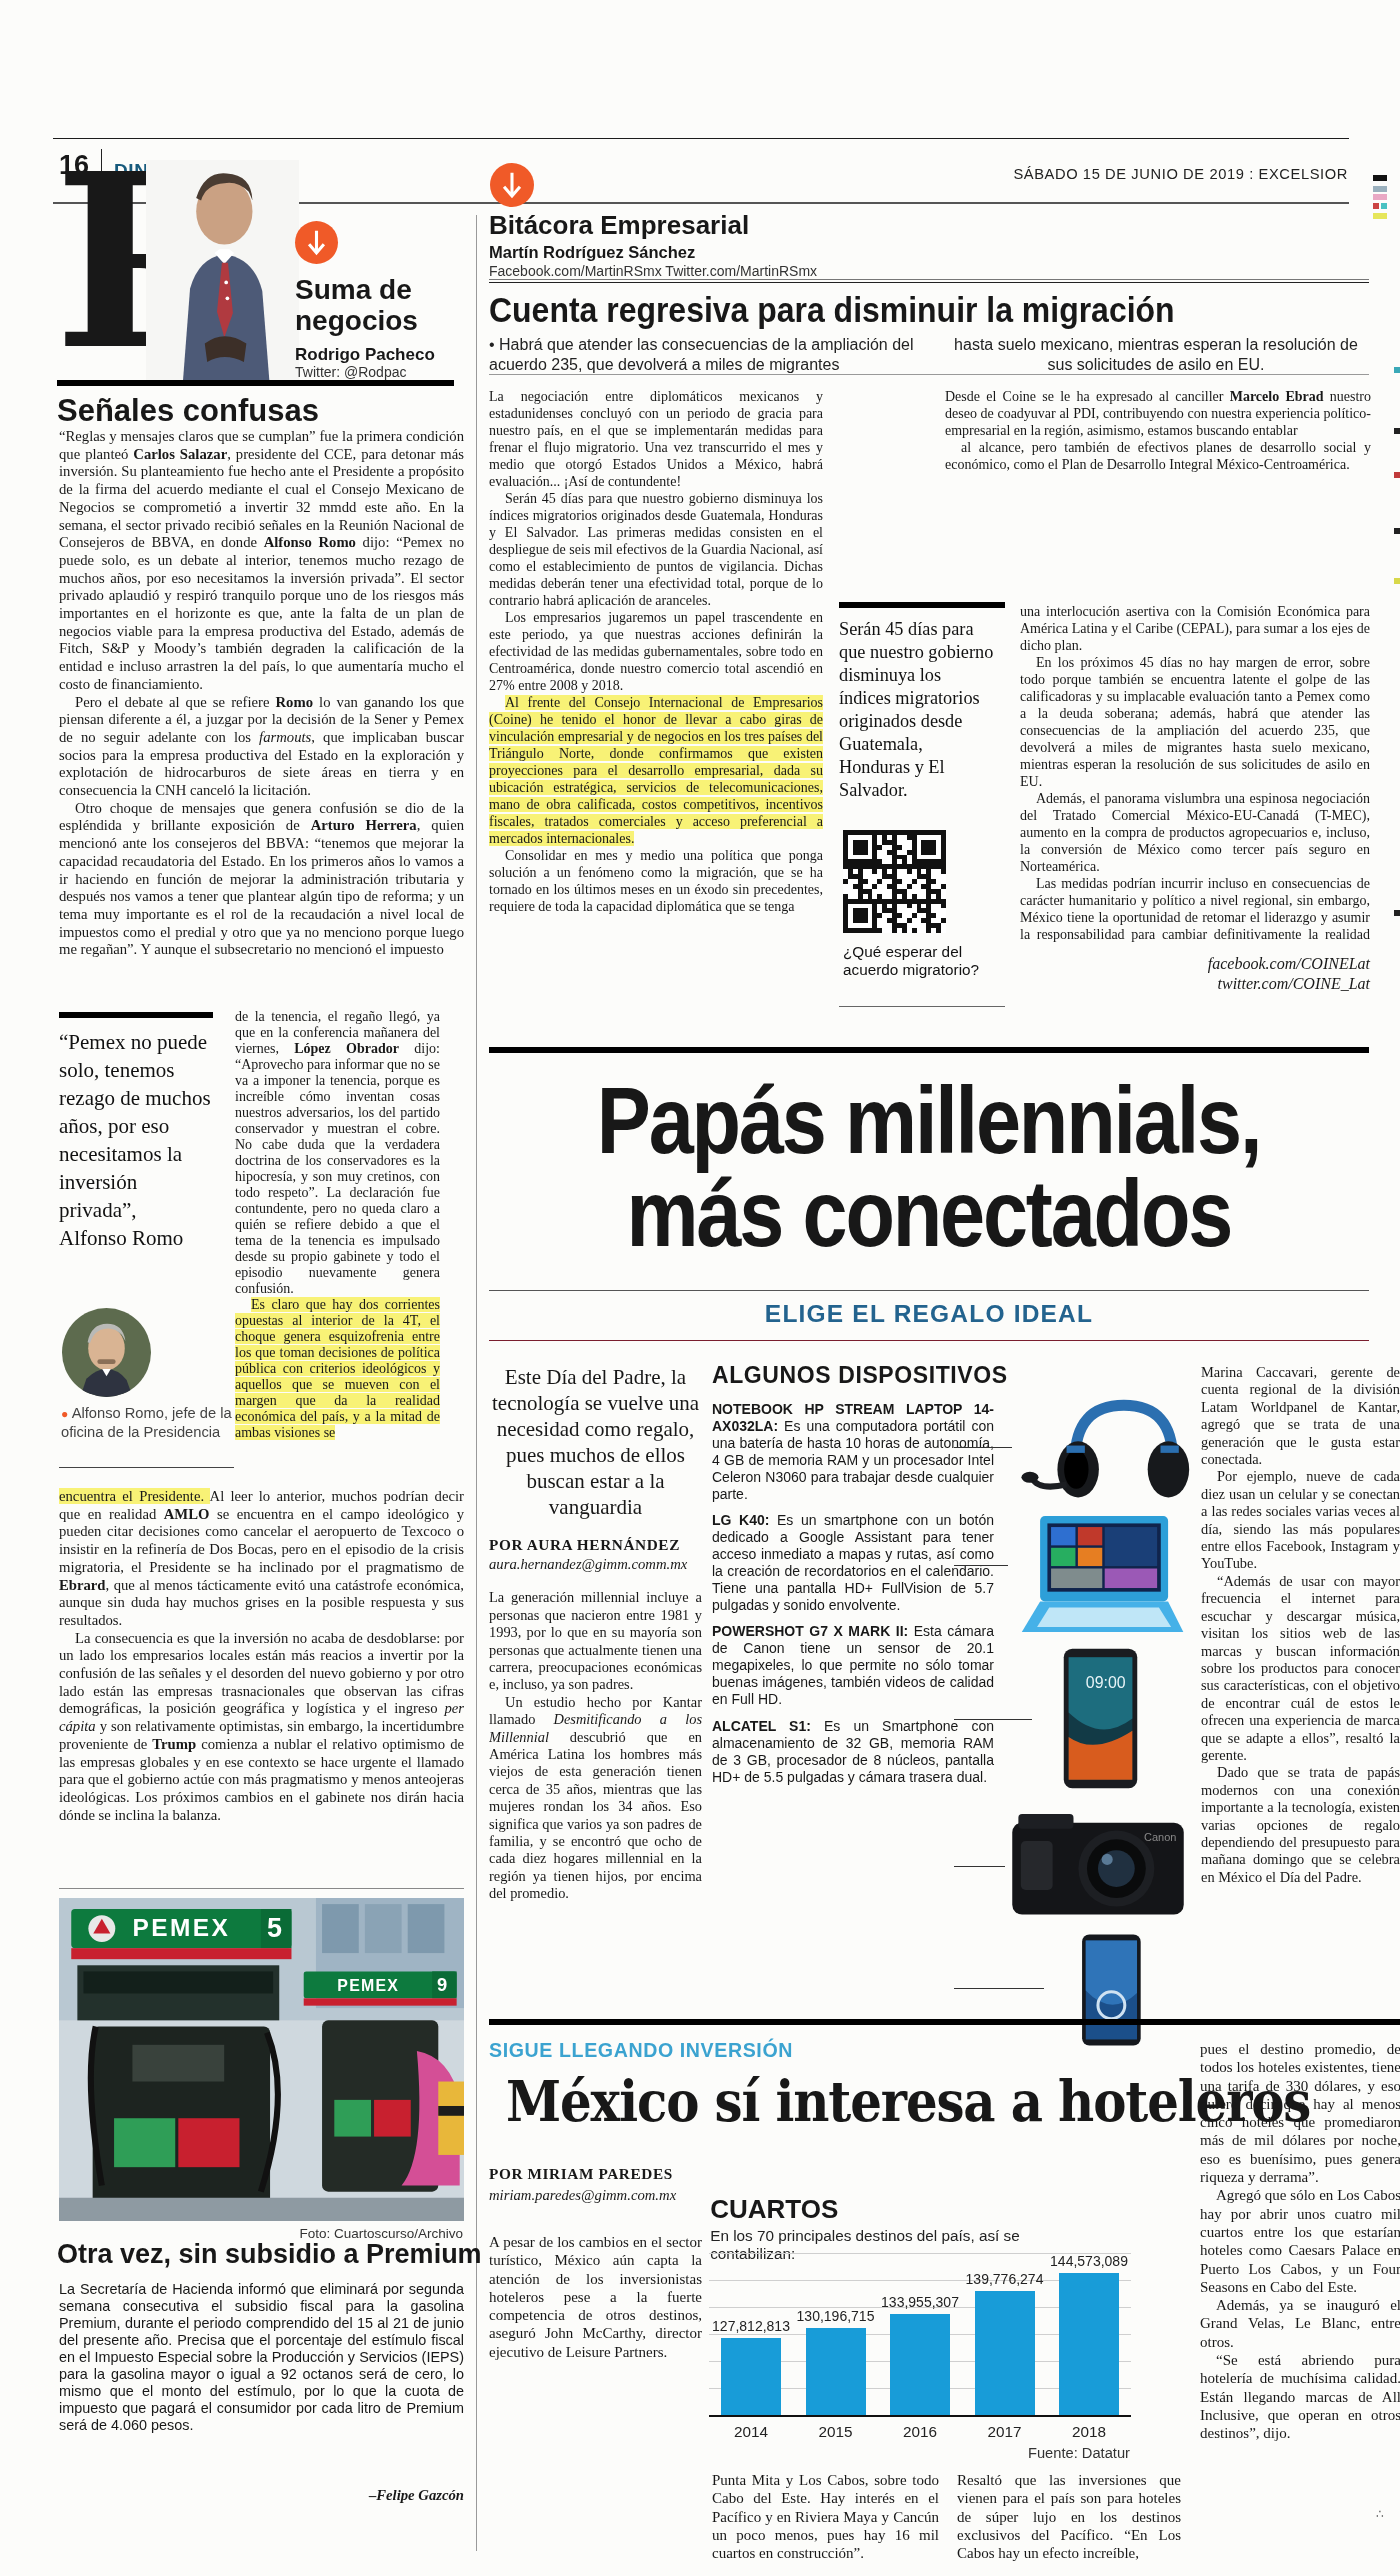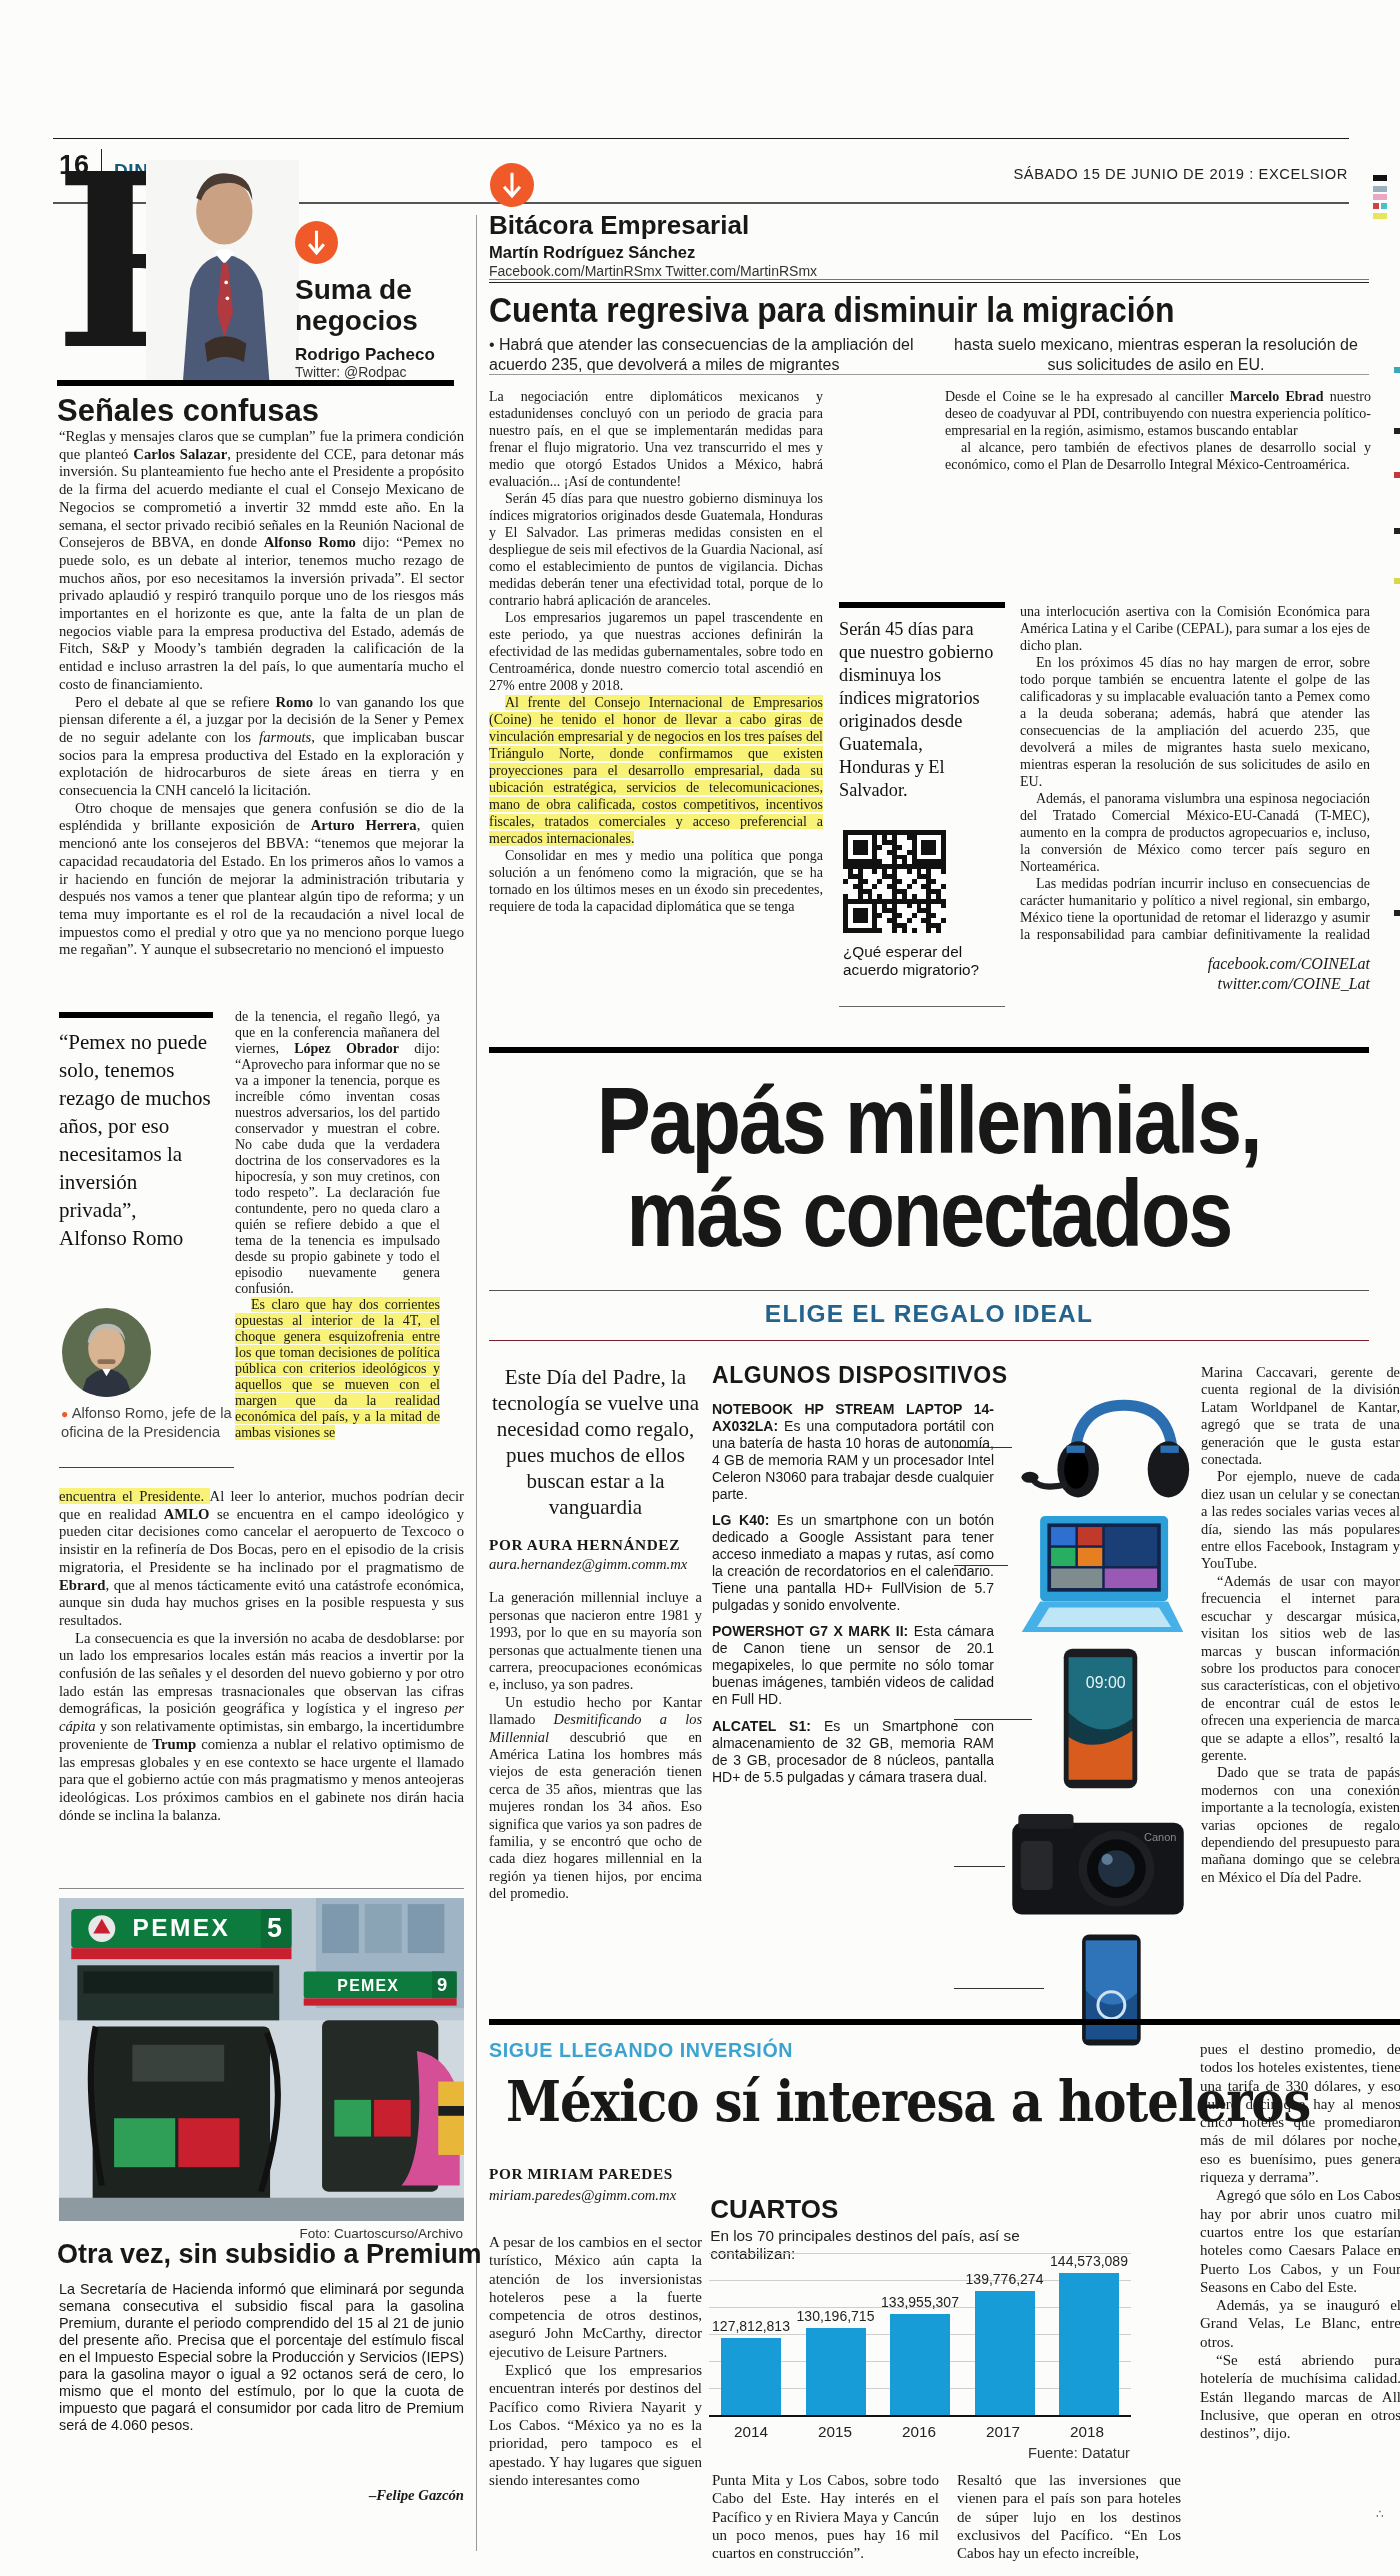--- a/index.html
+++ b/index.html
@@ -798,21 +798,20 @@
 
   <div class="abs" style="left:489px;top:2019px;width:912px;height:5.5px;background:#000;"></div>
 
   <div class="abs kicker" style="left:489px;top:2039px;">SIGUE LLEGANDO INVERSIÓN</div>
   <div class="abs hotelhead" style="left:506px;top:2070px;width:709px;"><span class="condL">México sí interesa a hoteleros</span></div>
   <div class="abs byline" style="left:489px;top:2165px;">POR MIRIAM PAREDES</div>
   <div class="abs bymail" style="left:489px;top:2187px;">miriam.paredes@gimm.com.mx</div>
 
   <div class="abs serifbody" style="left:489px;top:2233px;width:213px;height:336px;font-size:15px;line-height:18.3px;overflow:hidden;">
       <p><span>A pesar de los cambios en el sector turístico, México aún capta la atención de los inversionistas hoteleros pese a la fuerte competencia de otros destinos, aseguró John McCarthy, director ejecutivo de Leisure Partners.</span></p>
-      <p><span>Explicó que los empresarios encuentran interés por destinos del Pacífico como Riviera Nayarit y Los Cabos. “México ya no es la prioridad, pero tampoco es el apestado. Y hay lugares que siguen siendo interesantes como</span></p>
     </div>
 
   <div class="abs" style="left:709px;top:2183px;width:422px;height:287px;">
     <div class="chart-title" style="position:absolute;left:1.2px;top:11px;">CUARTOS</div>
     <div class="chart-sub" style="position:absolute;left:1.2px;top:44px;width:342px;">En los 70 principales destinos del país, así se contabilizan:</div>
     <div id="chart-plot" class="chart-plot" style="position:absolute;left:0;top:66px;width:422px;height:166px;border-bottom:2.4px solid #111;display:flex;justify-content:space-between;align-items:flex-end;">
         <div class="bar-slot">
           <div class="bar-label">127,812,813</div>
           <div class="bar" style="height: 77px;"></div>
         </div>
@@ -826,21 +825,21 @@
         </div>
         <div class="bar-slot">
           <div class="bar-label">139,776,274</div>
           <div class="bar" style="height: 124px;"></div>
         </div>
         <div class="bar-slot">
           <div class="bar-label">144,573,089</div>
           <div class="bar" style="height: 142px;"></div>
         </div>
       </div>
-    <div id="chart-years" style="position:absolute;left:0;top:240px;width:422px;display:flex;">
+    <div id="chart-years" style="position:absolute;left:0;top:240px;width:422px;display:flex;justify-content:space-between;">
         <div class="year-slot">2014</div>
         <div class="year-slot">2015</div>
         <div class="year-slot">2016</div>
         <div class="year-slot">2017</div>
         <div class="year-slot">2018</div>
       </div>
     <div class="chart-src right" style="position:absolute;left:238px;top:262px;width:183px;">Fuente: Datatur</div>
   </div>
 
   <div class="abs serifbody" style="left:712px;top:2471px;width:227px;height:103px;font-size:15px;line-height:18.3px;overflow:hidden;">

